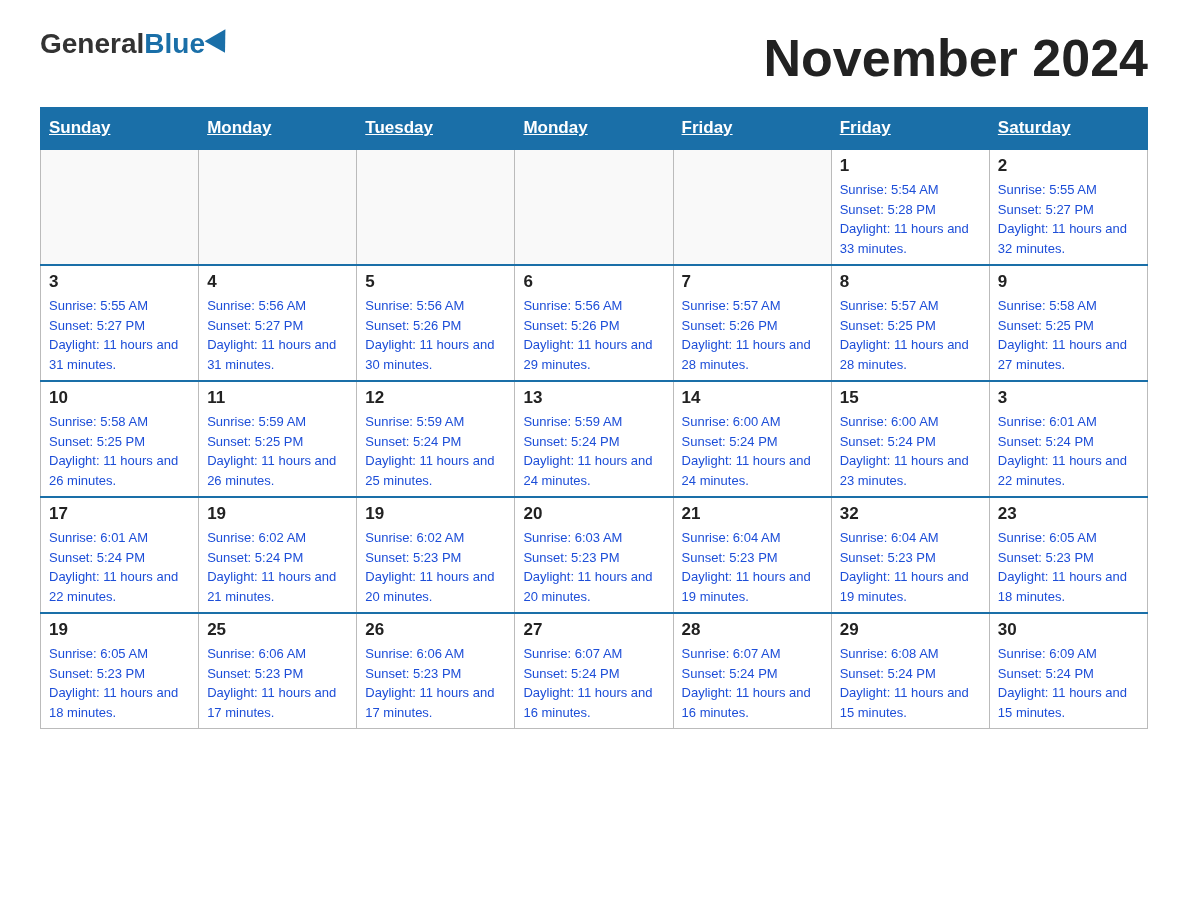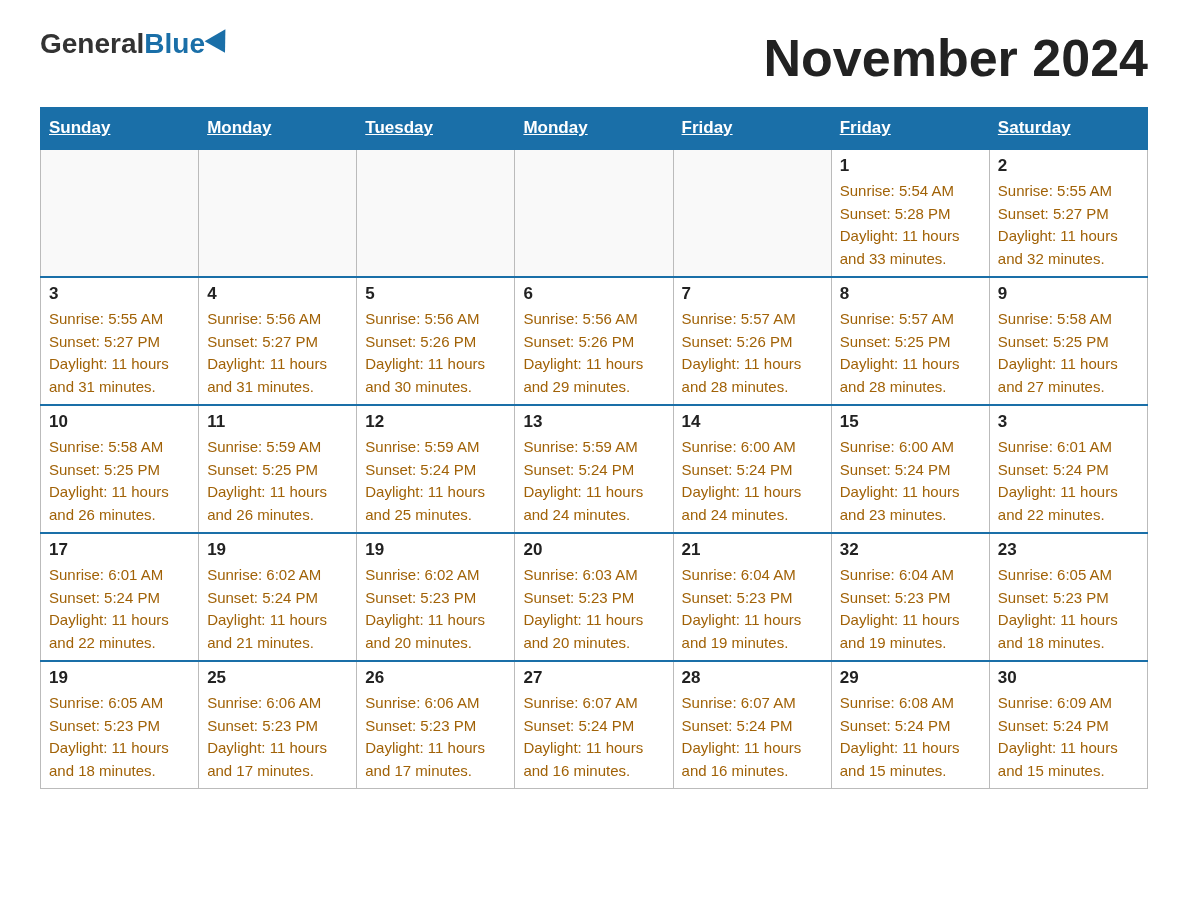--- a/index.html
+++ b/index.html
@@ -82,22 +82,22 @@
       width: 14.28%;
       min-height: 100px;
     }
     .day-number {
       font-size: 17px;
       font-weight: bold;
       color: #222;
       margin-bottom: 4px;
     }
     .day-info {
-      font-size: 15px;
-      color: #a16207;
+      font-size: 13px;
+      color: #1d4ed8;
       line-height: 1.5;
     }
     .empty-cell {
       background: #f9f9f9;
     }
     .week-row td {
       border-top: 2px solid #1a6fa8;
     }
   </style>
 </head>

